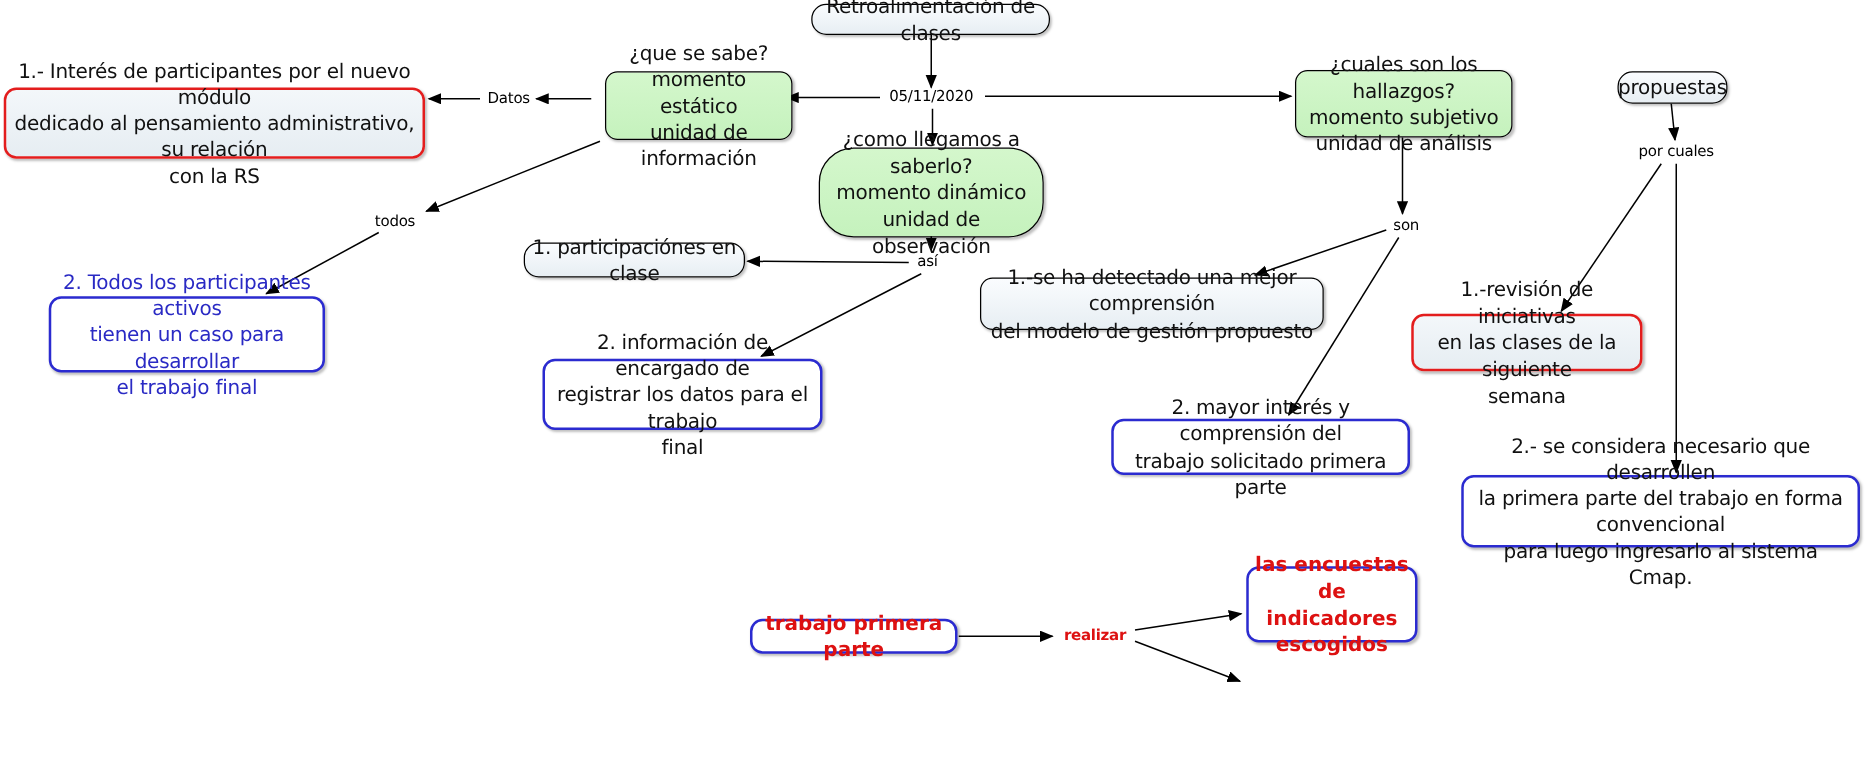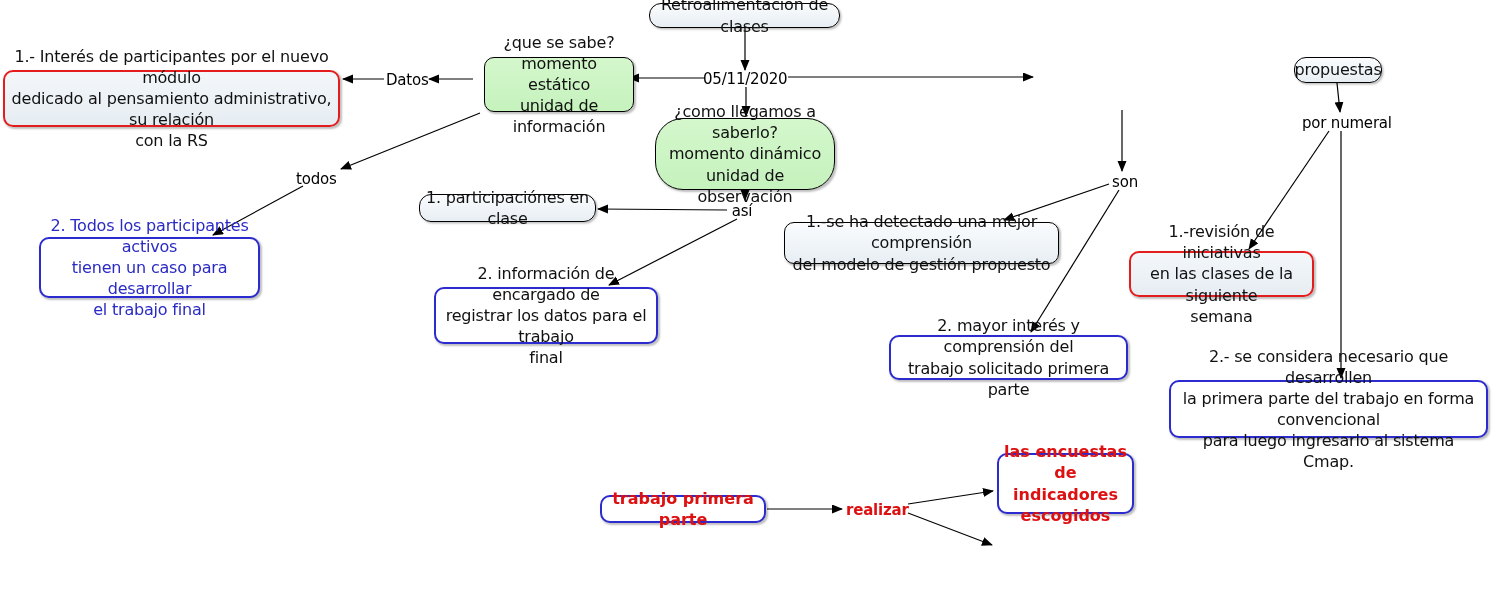--- a/index.html
+++ b/index.html
@@ -17,24 +17,24 @@
     background:linear-gradient(180deg,#fafcfe 0%,#e7eef3 100%);
     box-shadow:1.5px 1.5px 2px rgba(0,0,0,0.25);
     padding:2px 5px;
   }
   .node.green{background:linear-gradient(180deg,#d4f7cc 0%,#c5f2bd 100%);}
   .node.red-border{border:2px solid #e31d1d;background:linear-gradient(180deg,#f3f7fa 0%,#e6edf2 100%);}
   .node.blue-border{border:2px solid #2b2bd0;background:#ffffff;}
   .node.text-blue{color:#2a2ac4;}
   .node.text-red{color:#dd1111;font-weight:bold;letter-spacing:0;}
   .link-label{
-    position:absolute;font-size:15px;letter-spacing:-0.2px;color:#000;
+    position:absolute;font-size:12px;letter-spacing:-0.2px;color:#000;
     text-align:center;white-space:nowrap;
   }
-  .link-label.bold-red{color:#dd1111;font-weight:bold;font-size:15px;}
+  .link-label.bold-red{color:#dd1111;font-weight:bold;font-size:12px;}
 </style>
 </head>
 <body>
 
 <div class="canvas">
 
   <svg class="wires" viewBox="0 0 1499 612">
     <defs>
       <marker id="ah" markerWidth="14" markerHeight="12" refX="10" refY="4.5" orient="auto" markerUnits="userSpaceOnUse">
         <path d="M0,0 L11,4.5 L0,9 Z" fill="#000"></path>
@@ -67,20 +67,23 @@
   <div class="node" style="left:649px;top:3px;width:191px;height:25px;border-radius:12px;">Retroalimentación de clases</div>
 
   <div class="node green" style="left:484px;top:57px;width:150px;height:55px;">¿que se sabe?
 momento estático
 unidad de información</div>
 
   <div class="node green" style="left:655px;top:118px;width:180px;height:72px;border-radius:28px;">¿como llegamos a saberlo?
 momento dinámico
 unidad de observación</div>
 
+  <div class="node green" style="left:1036px;top:56px;width:174px;height:54px;">¿cuales son los hallazgos?
+momento subjetivo
+unidad de análisis</div>
 
   <div class="node" style="left:1294px;top:57px;width:88px;height:26px;border-radius:12px;">propuestas</div>
 
   <div class="node red-border" style="left:3px;top:70px;width:337px;height:57px;">1.- Interés de participantes por el nuevo módulo
 dedicado al pensamiento administrativo, su relación
 con la RS</div>
 
   <div class="node blue-border text-blue" style="left:39px;top:237px;width:221px;height:61px;">2. Todos los participantes activos
 tienen un caso para desarrollar
 el trabajo final</div>
@@ -115,17 +118,17 @@
   <div class="link-label" style="left:703px;top:70px;width:84px;">05/11/2020</div>
 
   <div class="link-label" style="left:386px;top:71px;width:42px;">Datos</div>
 
   <div class="link-label" style="left:296px;top:170px;width:40px;">todos</div>
 
   <div class="link-label" style="left:728px;top:202px;width:28px;">así</div>
 
   <div class="link-label" style="left:1110px;top:173px;width:30px;">son</div>
 
-  <div class="link-label" style="left:1302px;top:114px;width:78px;">por numeral</div>
+  <div class="link-label" style="left:1302px;top:114px;width:78px;">por cuales</div>
 
   <div class="link-label bold-red" style="left:846px;top:501px;width:60px;">realizar</div>
 
 </div>
 
 </body></html>

